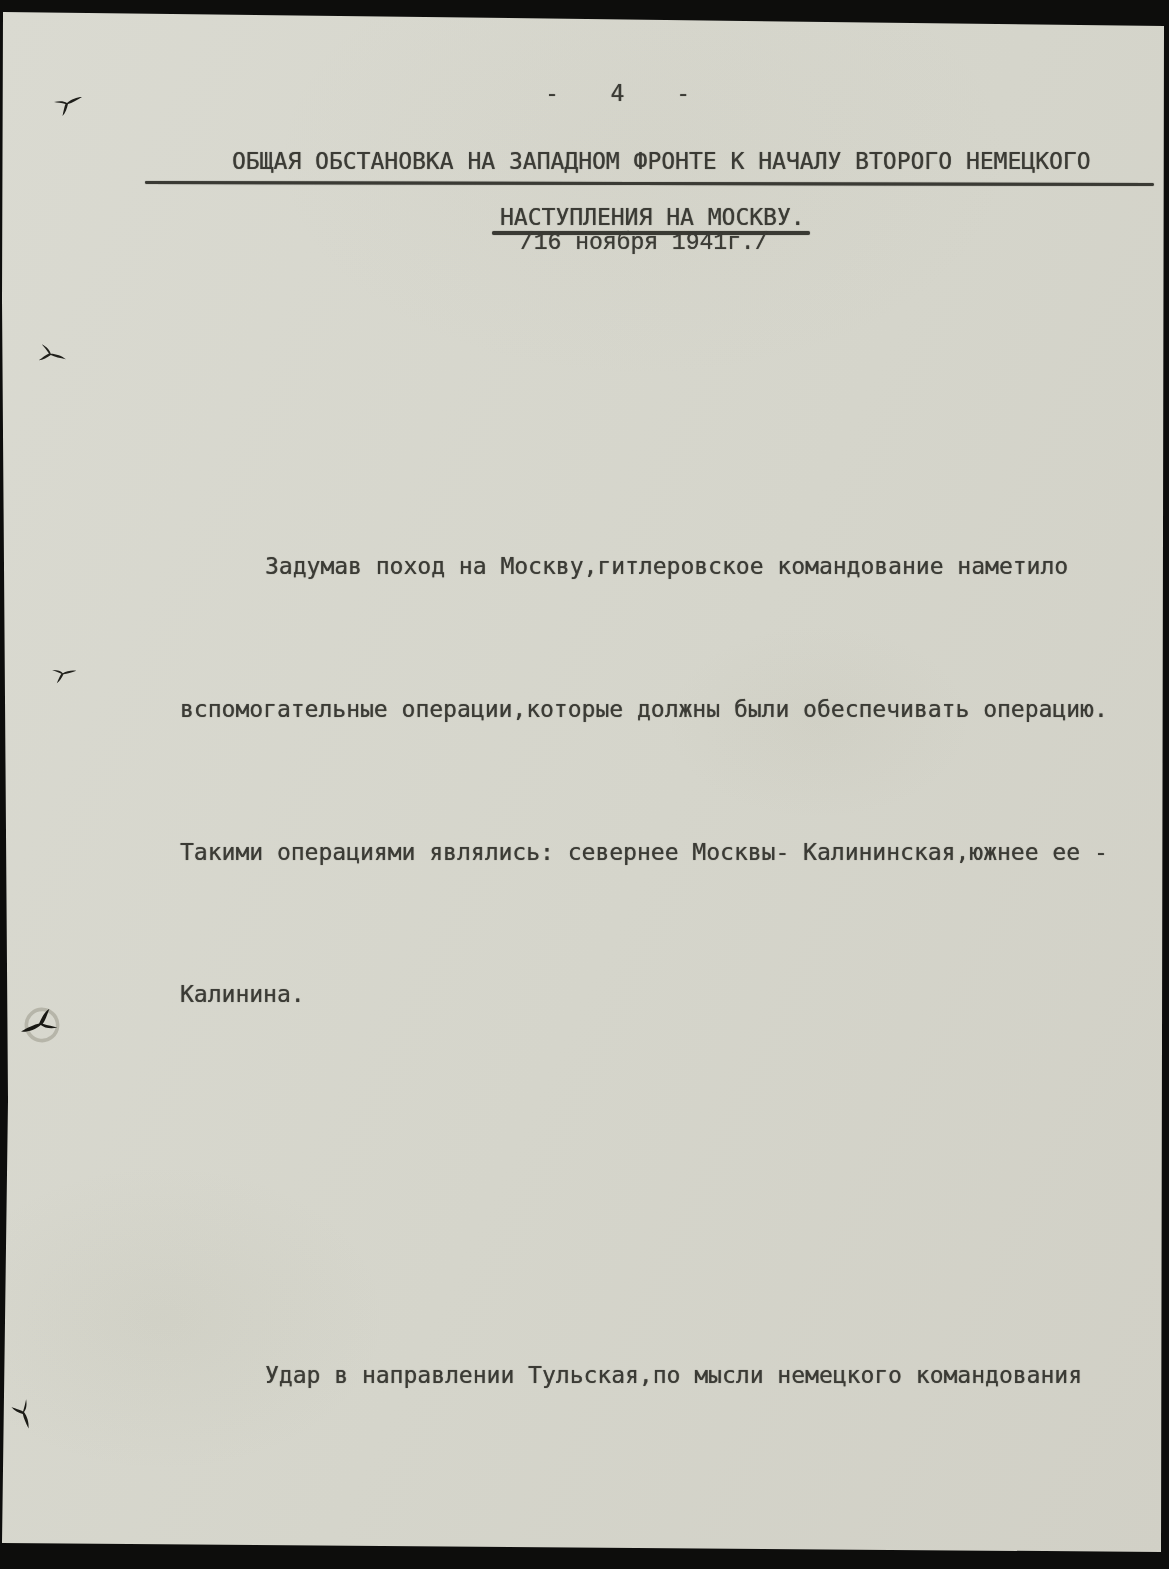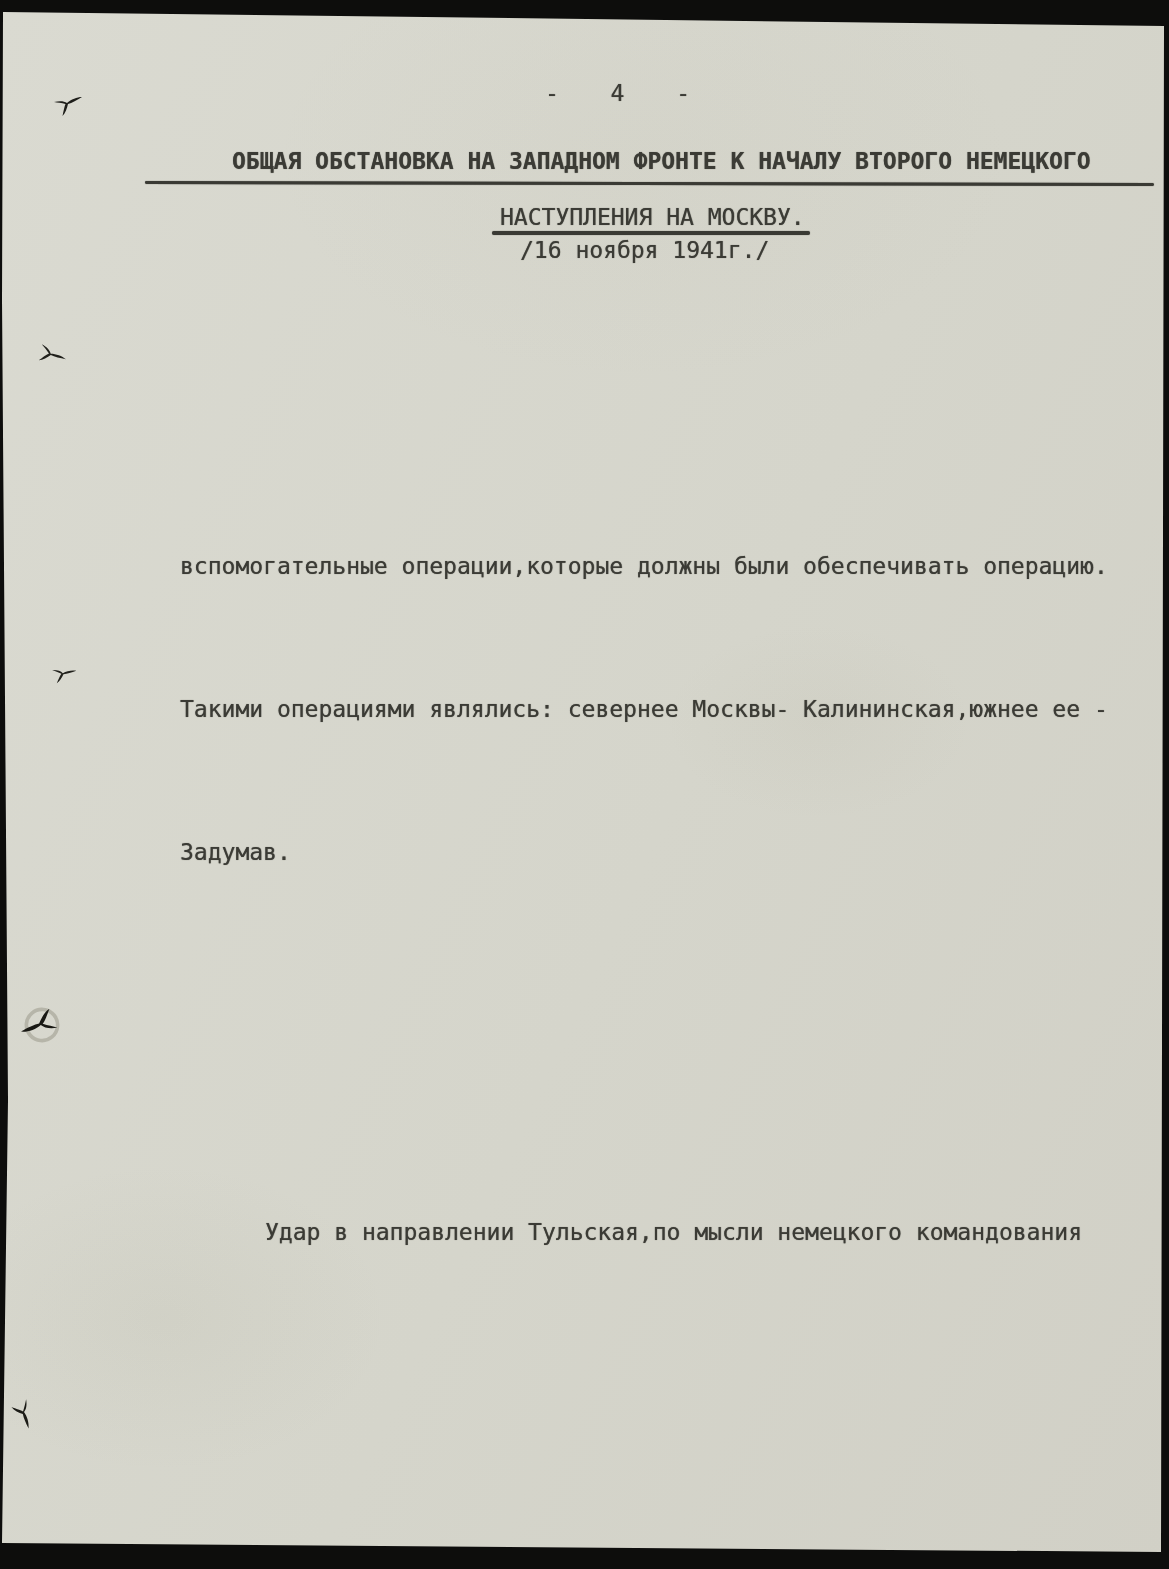--- a/index.html
+++ b/index.html
@@ -27,23 +27,23 @@
     color: #3b3b35;
     font-size: 23px;
     white-space: pre;
     text-shadow: 0 0 1px rgba(55,55,50,0.6), 0.4px 0.4px 0.6px rgba(60,60,55,0.35);
     letter-spacing: 0px;
   }
   .page-header {
     top: 80px; left: 545px; width: 145px;
     display: flex; justify-content: space-between;
   }
-  .title-line1 { top: 148px; left: 232px; font-weight: bold; }
+  .title-line1 { top: 148px; left: 232px; }
   .title-line2 { top: 204px; left: 500px; }
-  .date-line   { top: 237px; left: 520px; }
+  .date-line   { top: 230px; left: 520px; font-family: Liberation Mono, monospace; }
   .underline {
     position: absolute;
     background: #3a3a34;
     border-radius: 2px;
     box-shadow: 0 0 1px rgba(50,50,45,0.8);
   }
   .underline-1 { top: 182px; left: 145px; width: 1009px; height: 3px; transform: rotate(0.12deg); }
   .underline-2 { top: 231px; left: 492px; width: 318px; height: 4px; }
   .text-body {
     position: absolute;
@@ -74,23 +74,24 @@
   <div class="underline underline-1"></div>
 
   <div class="typed title-line2">НАСТУПЛЕНИЯ НА МОСКВУ.</div>
   <div class="underline underline-2"></div>
 
   <div class="typed date-line">/16 ноября 1941г./</div>
 
   <div class="typed text-body">
 
     <div>
+      <div class="line indent">Задумав поход на Москву,гитлеровское командование наметило</div>
       <div class="line">вспомогательные операции,которые должны были обеспечивать операцию.</div>
       <div class="line">Такими операциями являлись: севернее Москвы- Калининская,южнее ее -</div>
-      <div class="line">Задумав.</div>
+      <div class="line">Калинина.</div>
     </div>
 
     <div>
       <div class="line indent">Удар в направлении Тульская,по мысли немецкого командования</div>
       
       
       
     </div>
 
     

